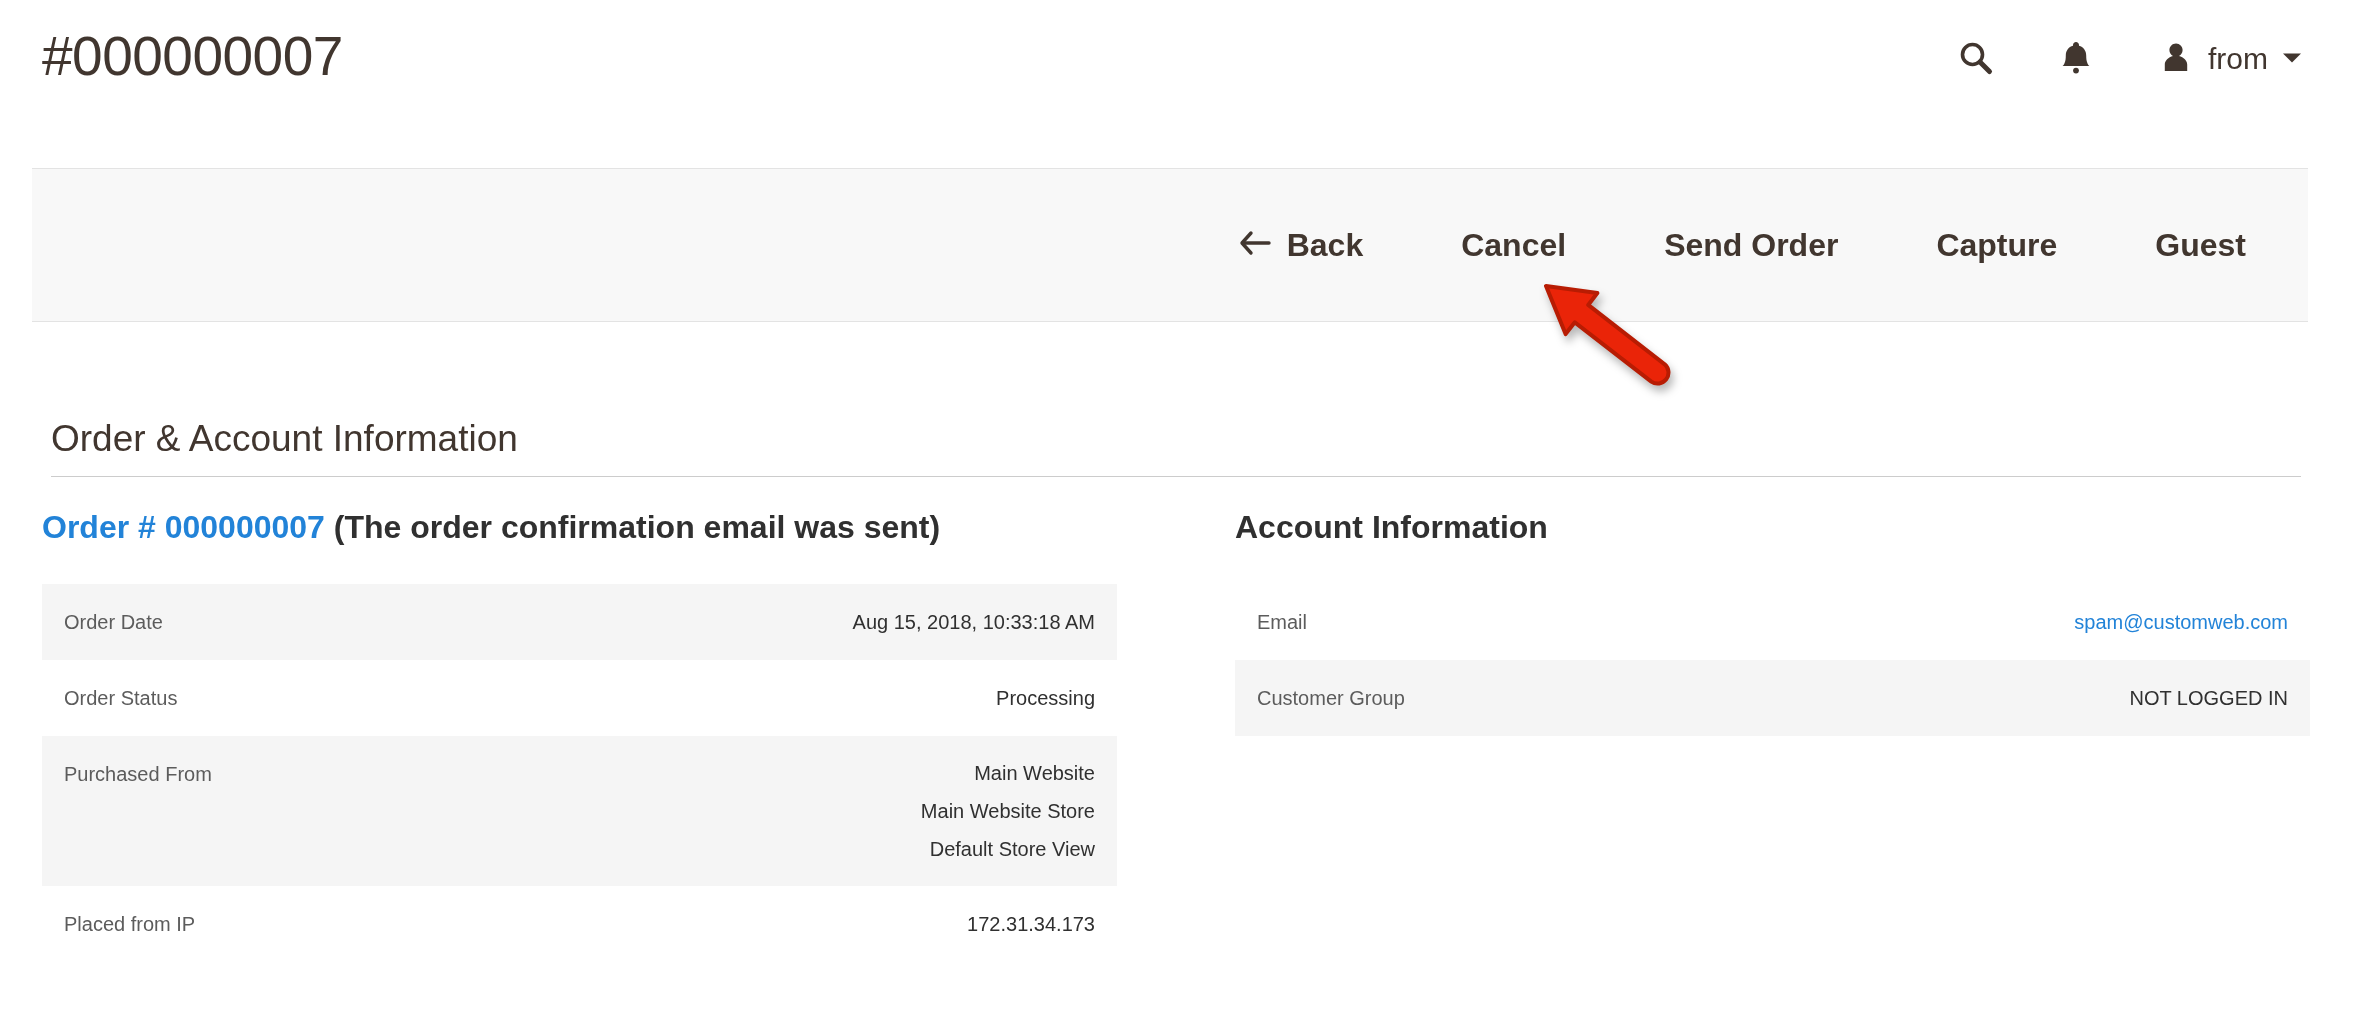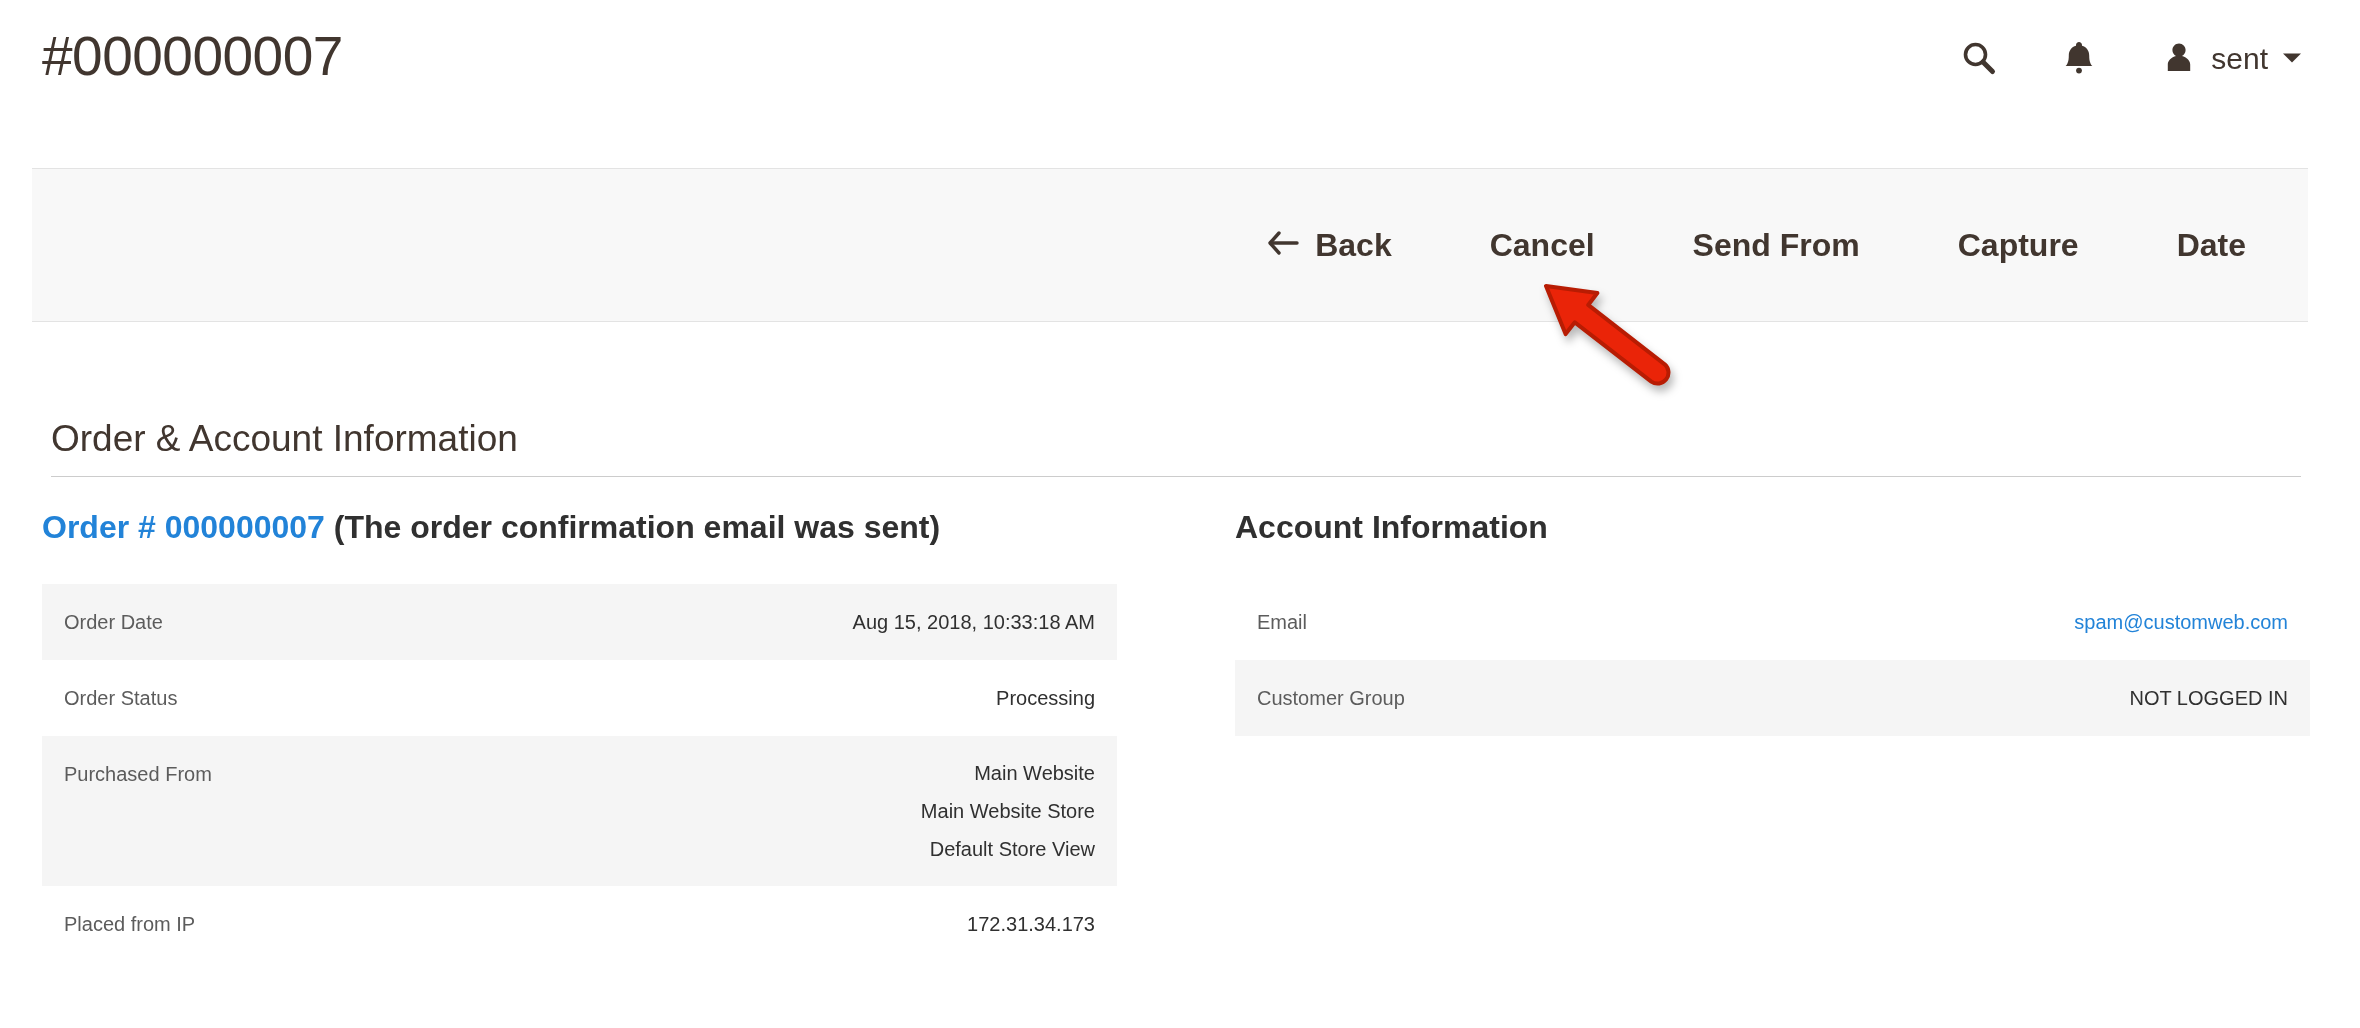--- a/index.html
+++ b/index.html
@@ -167,44 +167,44 @@
         </svg>
       </span>
     </button>
 
     <div class="admin-menu">
       <span>
         <svg width="36" height="36" viewBox="0 0 36 36">
           <path d="M18 4.5c3.7 0 6.6 3 6.6 6.6 0 2.6-1.5 4.9-3.6 6 4.6 1.3 8.2 4.5 8.2 8.5V32H6.8v-6.4c0-4 3.6-7.2 8.2-8.5-2.1-1.1-3.6-3.4-3.6-6 0-3.7 3-6.6 6.6-6.6z" fill="#41362f"></path>
         </svg>
       </span>
-      <span class="admin-name">sent</span>
+      <span class="admin-name">from</span>
       <span>
         <svg width="20" height="12" viewBox="0 0 20 12">
           <path d="M1 1.5l9 9 9-9z" fill="#41362f"></path>
         </svg>
       </span>
     </div>
   </div>
 </header>
 
 <div class="toolbar">
   <button class="tb-btn">
     <span>
       <svg width="32" height="26" viewBox="0 0 32 26">
         <path d="M12 3L3 13l9 10" fill="none" stroke="#41362f" stroke-width="3.4" stroke-linecap="round" stroke-linejoin="round"></path>
         <line x1="4" y1="13" x2="30" y2="13" stroke="#41362f" stroke-width="3.4" stroke-linecap="round"></line>
       </svg>
     </span>
     <span>Back</span>
   </button>
   <button class="tb-btn">Cancel</button>
-  <button class="tb-btn">Send From</button>
+  <button class="tb-btn">Send Order</button>
   <button class="tb-btn">Capture</button>
-  <button class="tb-btn">Date</button>
+  <button class="tb-btn">Guest</button>
 </div>
 
 <svg class="red-arrow" width="190" height="135" viewBox="0 0 190 135">
   <path d="M28 18 L79.4 25.1 L70.2 36.9 L146.7 96.3 A 11 11 0 0 1 133.3 113.7 L56.8 54.3 L47.6 66.1 Z" fill="#ea2408" stroke="#b81c03" stroke-width="4" stroke-linejoin="round"></path>
 </svg>
 
 <section class="section">
   <h2 class="section-title">Order &amp; Account Information</h2>
 
   <div class="columns">

